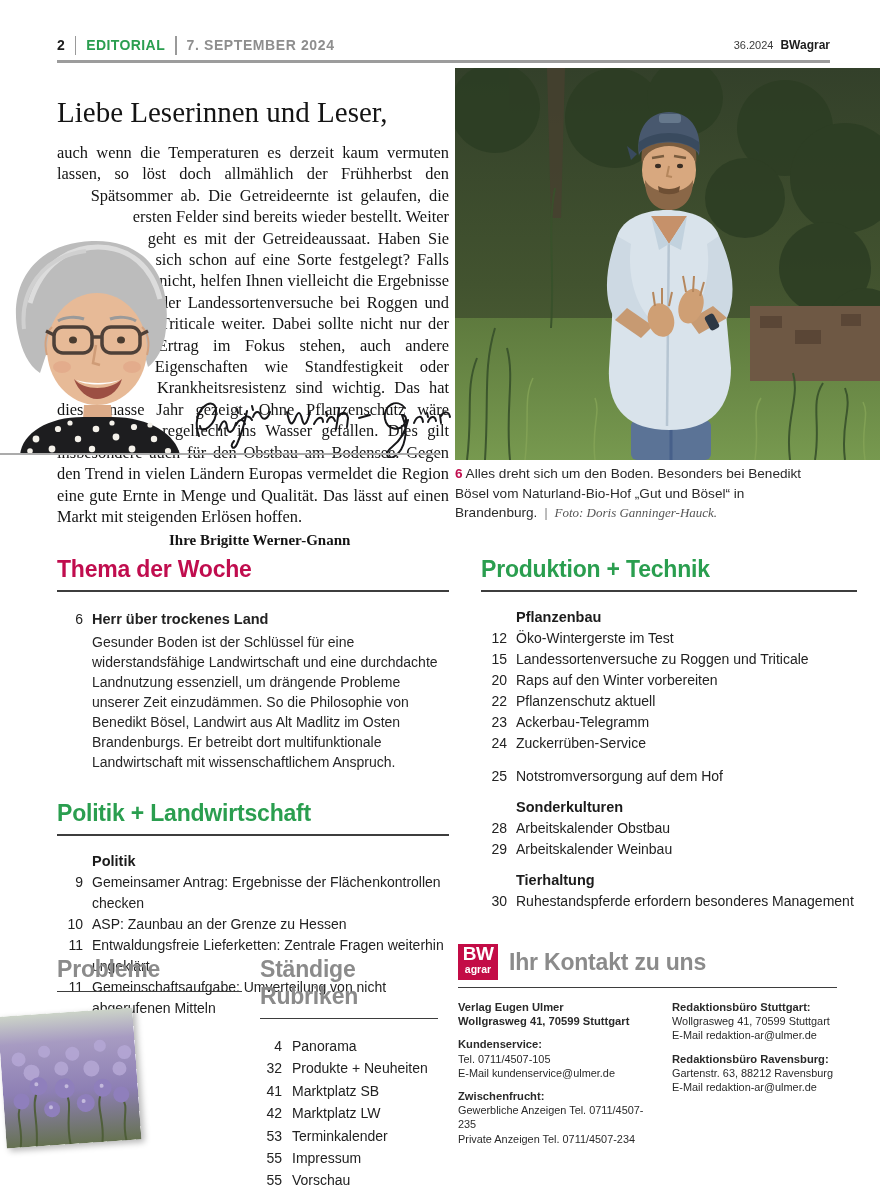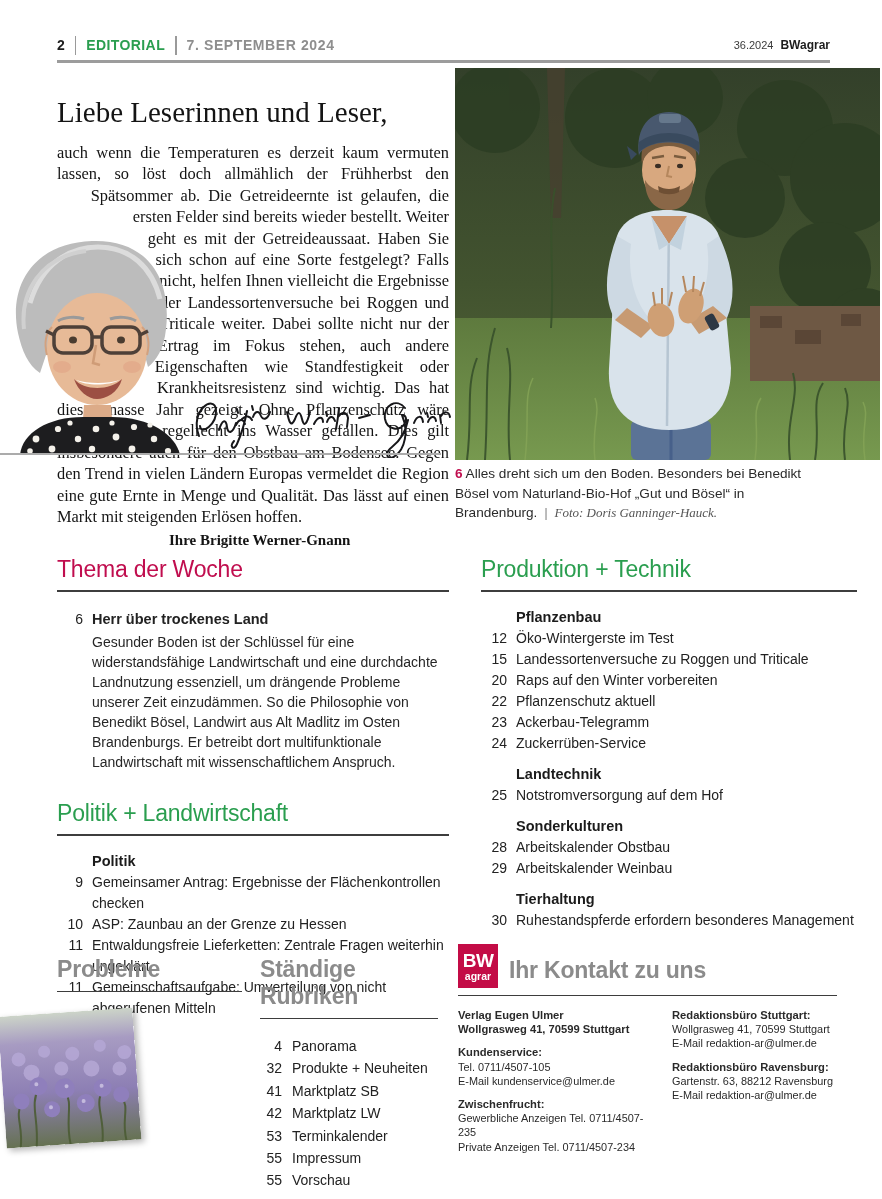--- a/index.html
+++ b/index.html
@@ -37,21 +37,21 @@
   
   .photo-caption{position:absolute;left:455px;top:464px;width:374px;font-size:13.6px;line-height:19.5px;color:#2a2a2a;}
   .cap-num{font-weight:bold;color:#c00d4e;}
   .cap-sep{color:#8a8a8a;padding:0 3px;}
   .cap-credit{font-family:"Liberation Serif",serif;font-style:italic;color:#555;font-size:13px;}
 
   
   .toc-col{position:absolute;top:556px;}
   #toc-left{left:57px;width:392px;}
   #toc-right{left:481px;width:376px;}
-  .toc-title{font-size:23px;font-weight:normal;margin:0 0 7px 0;letter-spacing:-.2px;}
+  .toc-title{font-size:23px;font-weight:bold;margin:0 0 7px 0;letter-spacing:-.2px;}
   .sec-rule{border-top:2px solid #3d3d3d;margin:0 0 17px 0;}
   .toc-section{margin-bottom:27px;}
   .toc-group{margin-bottom:12px;}
   .group-heading{font-weight:bold;font-size:14.5px;margin:0 0 3px 35px;color:#1b1b1b;}
   .toc-item{display:grid;grid-template-columns:26px 1fr;column-gap:9px;font-size:14px;line-height:21px;color:#222;}
   .toc-item .pg{text-align:right;}
   .toc-item .ti.bold{font-weight:bold;font-size:14.5px;}
   .toc-desc{margin:2px 0 0 35px;font-size:14px;line-height:20px;color:#262626;}
 
   
@@ -64,22 +64,22 @@
   .rubrik-item .pg{text-align:right;}
 
   .phacelia{position:absolute;left:2px;top:1012px;width:135px;height:132px;transform:rotate(-4deg);
             box-shadow:3px 3px 6px rgba(0,0,0,.28);}
   .titelbild-caption{position:absolute;left:141px;top:1026px;width:110px;font-size:13.4px;line-height:19.5px;color:#2a2a2a;}
   .tb-credit{font-family:"Liberation Serif",serif;font-style:italic;color:#555;font-size:12.6px;}
   .tb-sep{color:#8a8a8a;padding:0 2px;}
 
   .f-kontakt{position:absolute;left:458px;top:944px;width:379px;}
   .kontakt-head{display:flex;align-items:flex-end;gap:11px;}
-  .bw-logo{width:40px;height:44px;background:#c30c46;color:#fff;display:flex;flex-direction:column;
-           align-items:center;justify-content:center;line-height:1;}
+  .bw-logo{width:40px;height:36px;background:#c30c46;color:#fff;display:flex;flex-direction:column;
+           align-items:center;line-height:1;}
   .bw-logo .l1{font-weight:bold;font-size:19px;letter-spacing:-.5px;}
   .bw-logo .l2{font-weight:bold;font-size:10.5px;margin-top:1px;}
   .kontakt-head h3{margin:0 0 4px 0;}
   .f-kontakt .f-rule{margin-top:7px;}
   .kontakt-cols{display:flex;gap:18px;margin-top:12px;}
   .kontakt-col{font-size:10.9px;line-height:14.2px;color:#2a2a2a;}
   .kontakt-col.c0{width:196px;}
   .kontakt-col.c1{width:165px;}
   .kc-block{margin-bottom:9px;}
   .kc-h{font-weight:bold;font-size:11.2px;}
@@ -331,21 +331,20 @@
           <div class="toc-item">
             <span class="pg">23</span>
             <span class="ti">Ackerbau-Telegramm</span>
           </div>
           <div class="toc-item">
             <span class="pg">24</span>
             <span class="ti">Zuckerrüben-Service</span>
           </div>
         </div>
         <div class="toc-group">
-          <div class="group-heading">Landtechnik</div>
           <div class="toc-item">
             <span class="pg">25</span>
             <span class="ti">Notstromversorgung auf dem Hof</span>
           </div>
         </div>
         <div class="toc-group">
           <div class="group-heading">Sonderkulturen</div>
           <div class="toc-item">
             <span class="pg">28</span>
             <span class="ti">Arbeitskalender Obstbau</span>

